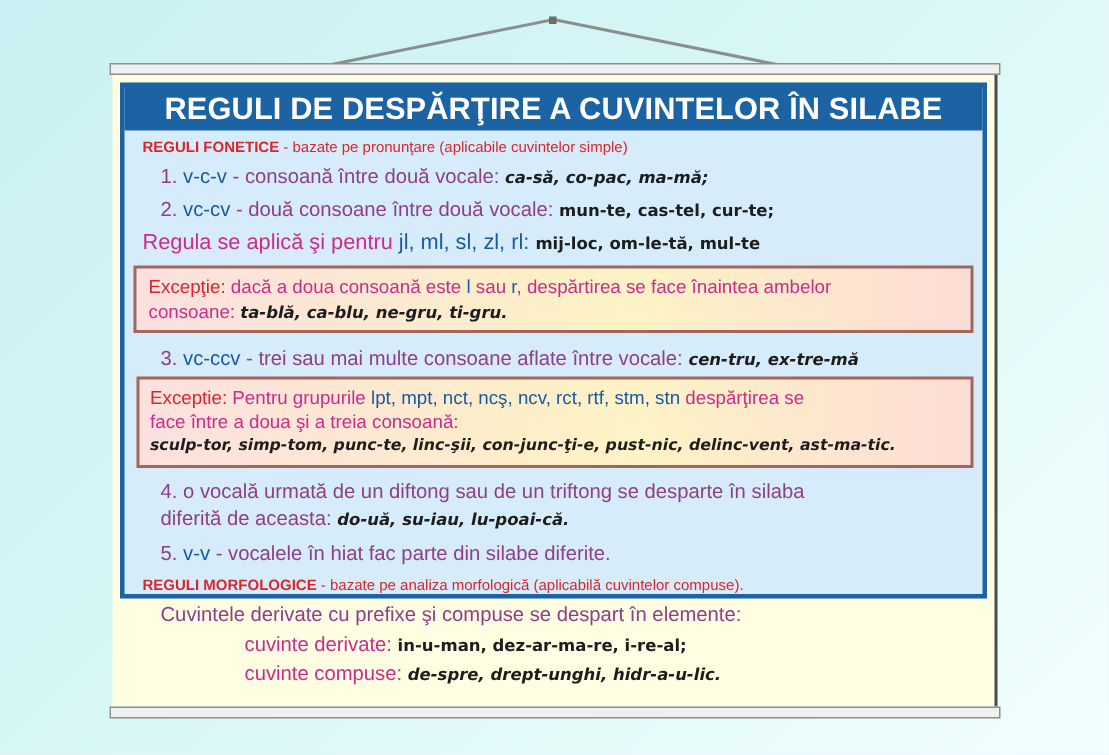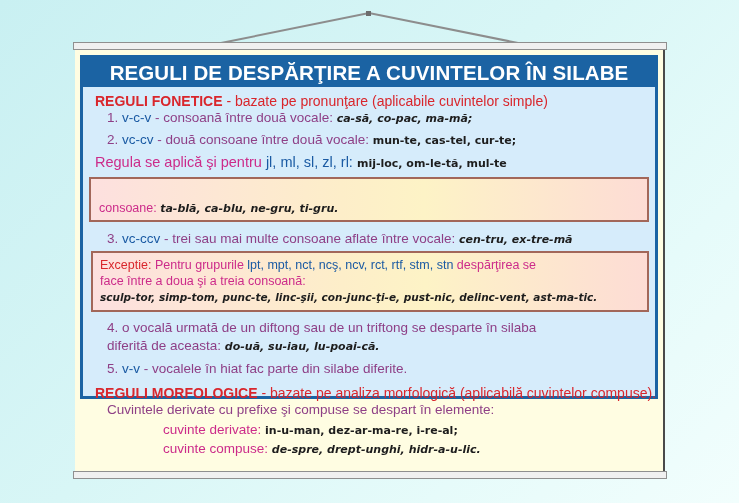--- a/index.html
+++ b/index.html
@@ -35,21 +35,21 @@
   .blue { color: #1a5aa3; }
   .ex { color: #1d1d1d; font-family: "DejaVu Sans", sans-serif; font-style: italic; font-size: 11px; }
   .exn { color: #1d1d1d; font-family: "DejaVu Sans", sans-serif; font-size: 11px; }
   .box {
     position: absolute; box-sizing: border-box; border: 2px solid #a2675a;
     background: linear-gradient(90deg, #fde0df 0%, #fdeec9 45%, #fdf3c6 60%, #fddcd5 100%);
   }
   .f13 { font-size: 13.5px; }
   .f14 { font-size: 14.5px; }
   .f12 { font-size: 12.5px; }
-  .f11 { font-size: 14px; }
+  .f11 { font-size: 10px; }
 </style>
 </head>
 <body>
 
 <svg class="hanger" viewBox="0 0 739 50" width="739" height="50">
   <polyline points="221,43 369,13 518,43" fill="none" stroke="#8d8d8d" stroke-width="2"></polyline>
   <rect x="366" y="11" width="5" height="5" fill="#6d6d6d"></rect>
 </svg>
 
 <div class="rod top"></div>
@@ -68,20 +68,23 @@
 
     <div class="line f13" style="left:24px; top:74px;">
       <span class="purple">2. </span><span class="blue">vc-cv</span><span class="purple"> - </span><span class="purple">două consoane între două vocale: </span><span class="exn" style="font-weight:bold;">mun-te, cas-tel, cur-te;</span>
     </div>
 
     <div class="line f14" style="left:12px; top:96px;">
       <span class="pink">Regula se aplică şi pentru </span><span class="blue">jl, ml, sl, zl, rl</span><span class="blue">: </span><span class="exn" style="font-weight:bold;">mij-loc, om-le-tă, mul-te</span>
     </div>
 
     <div class="box" style="left:6px; top:119px; width:560px; height:45px;">
+      <div class="line f12" style="left:8px; top:5px;">
+        <span class="red">Excepţie:</span><span class="pink"> dacă a doua consoană este </span><span class="blue">l</span><span class="pink"> sau </span><span class="blue">r</span><span class="pink">, despărtirea se face înaintea ambelor</span>
+      </div>
       <div class="line f12" style="left:8px; top:22px;">
         <span class="pink">consoane: </span><span class="ex" style="font-weight:bold;">ta-blă, ca-blu, ne-gru, ti-gru.</span>
       </div>
     </div>
 
     <div class="line f13" style="left:24px; top:173px;">
       <span class="purple">3. </span><span class="blue">vc-ccv</span><span class="purple"> - </span><span class="purple">trei sau mai multe consoane aflate între vocale: </span><span class="ex" style="font-weight:bold;">cen-tru, ex-tre-mă</span>
     </div>
 
     <div class="box" style="left:8px; top:193px; width:558px; height:61px;">

